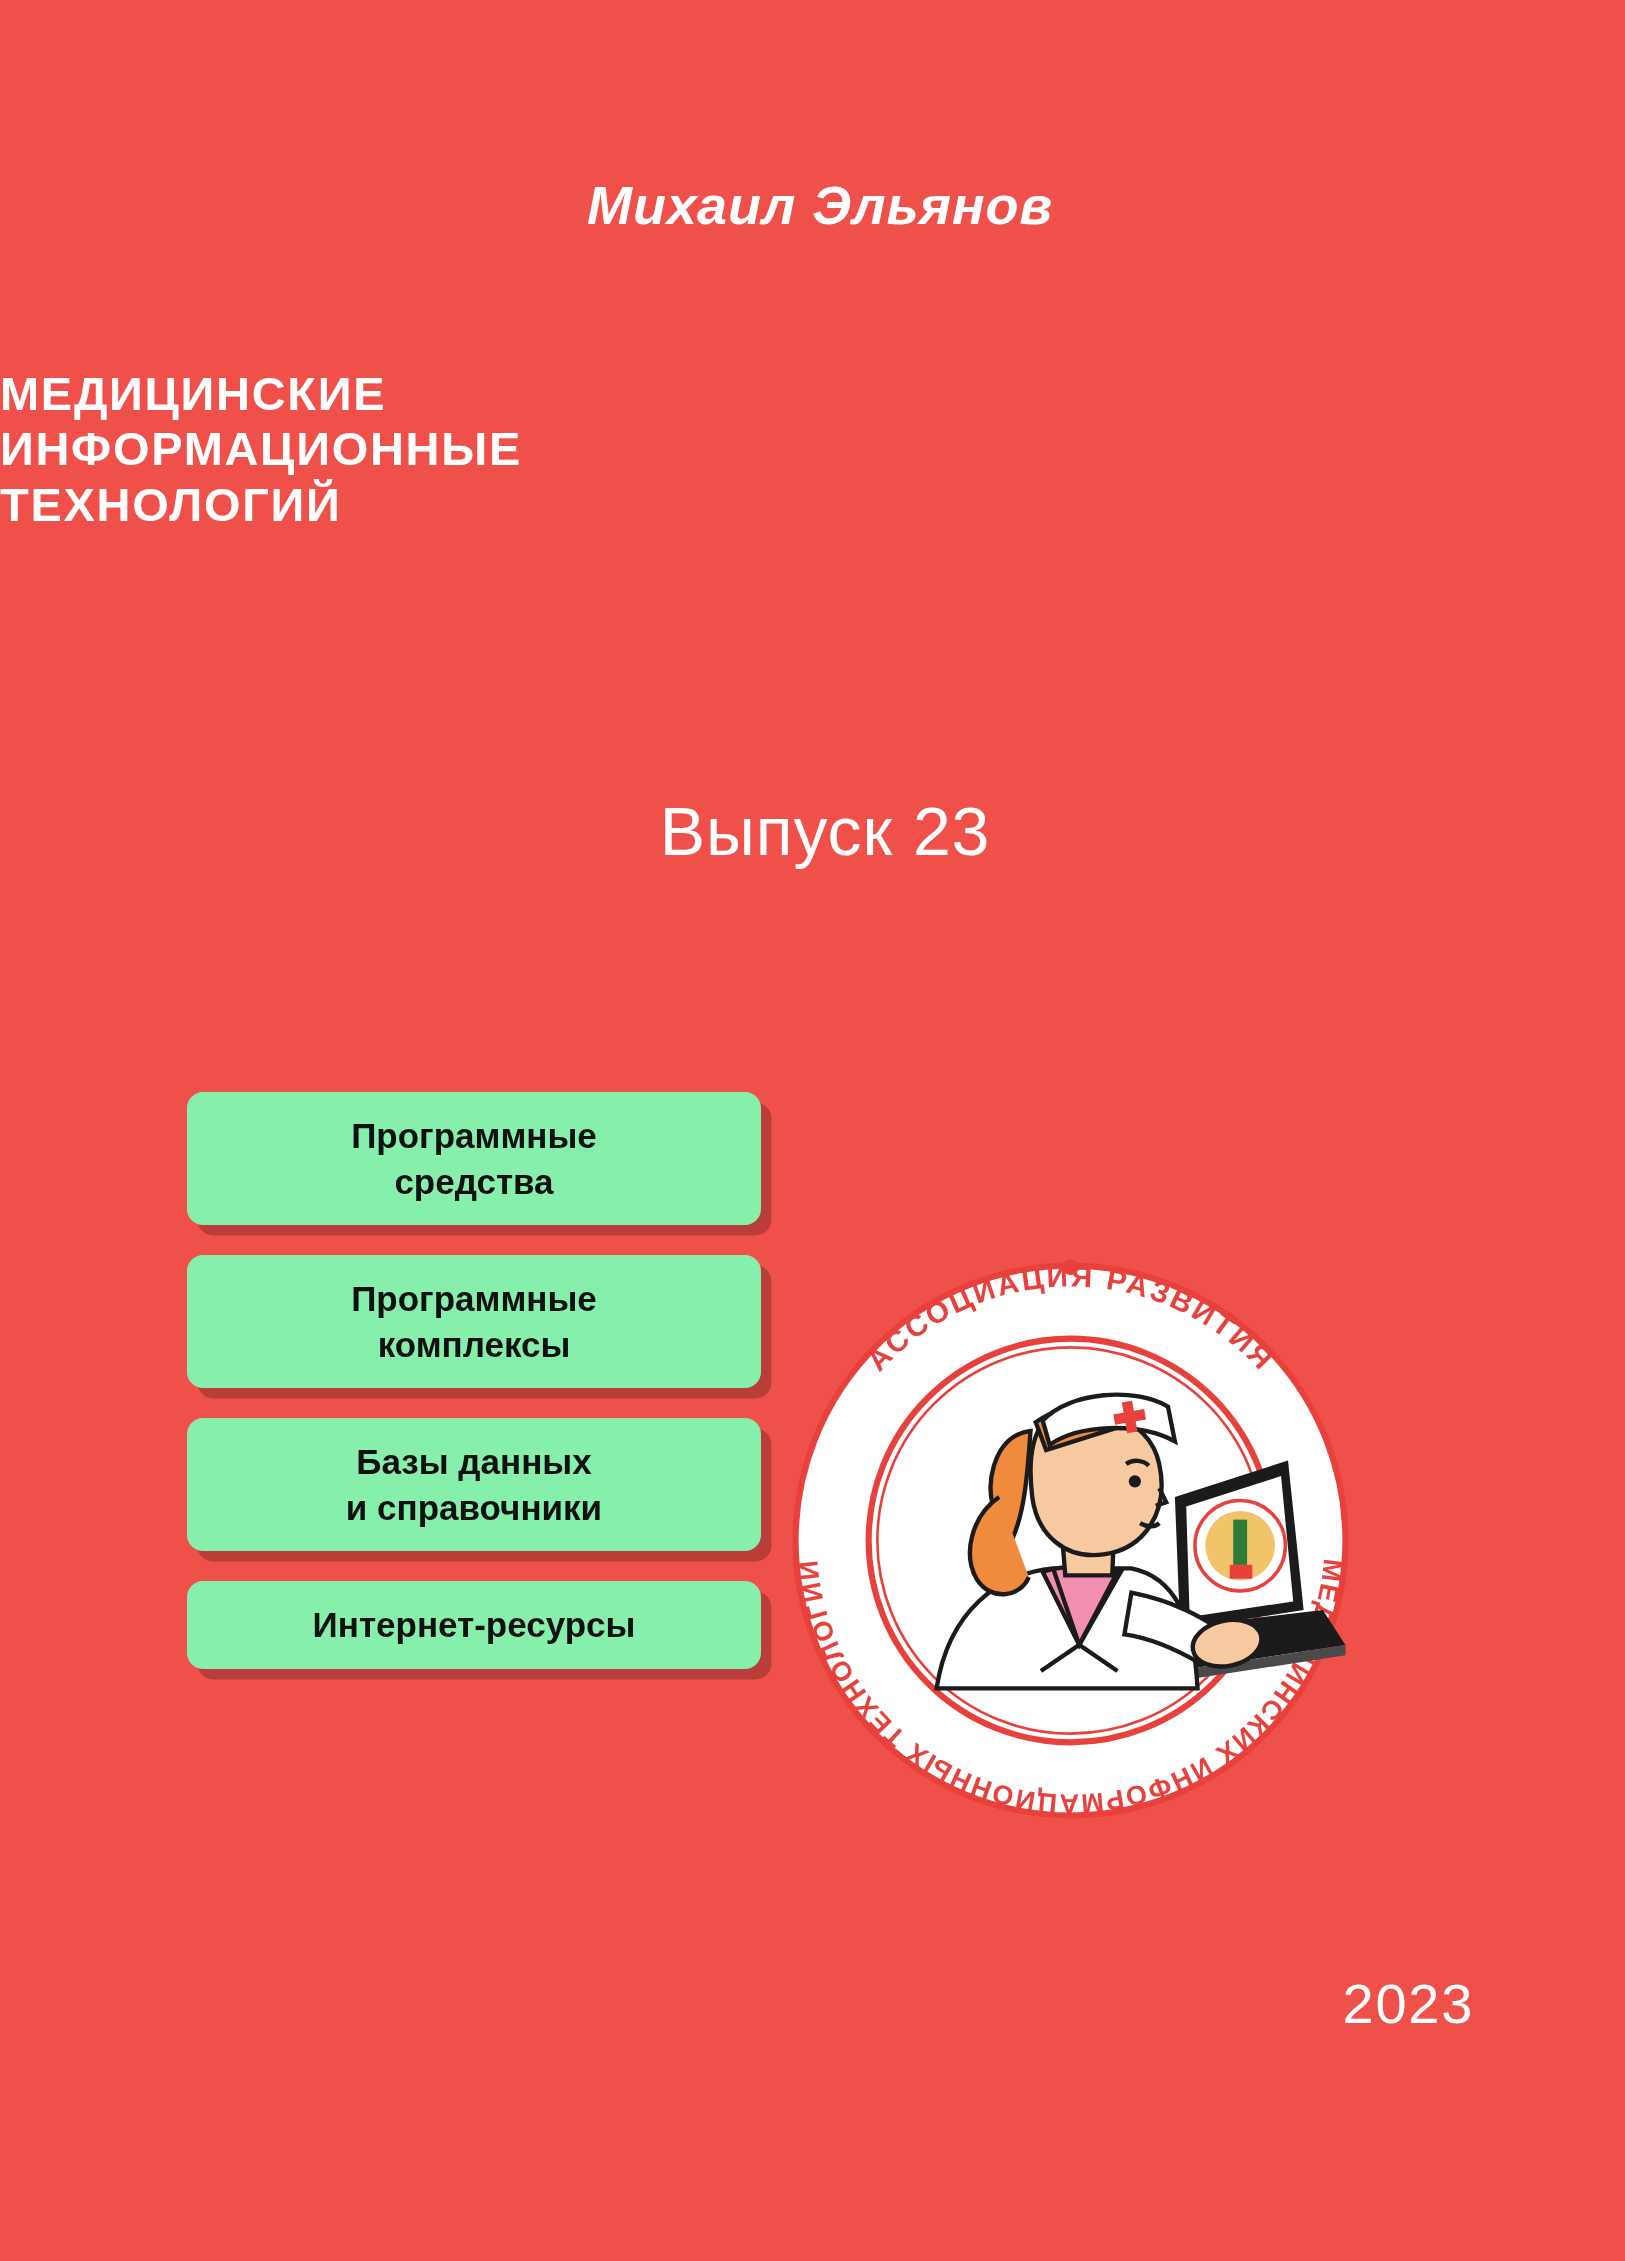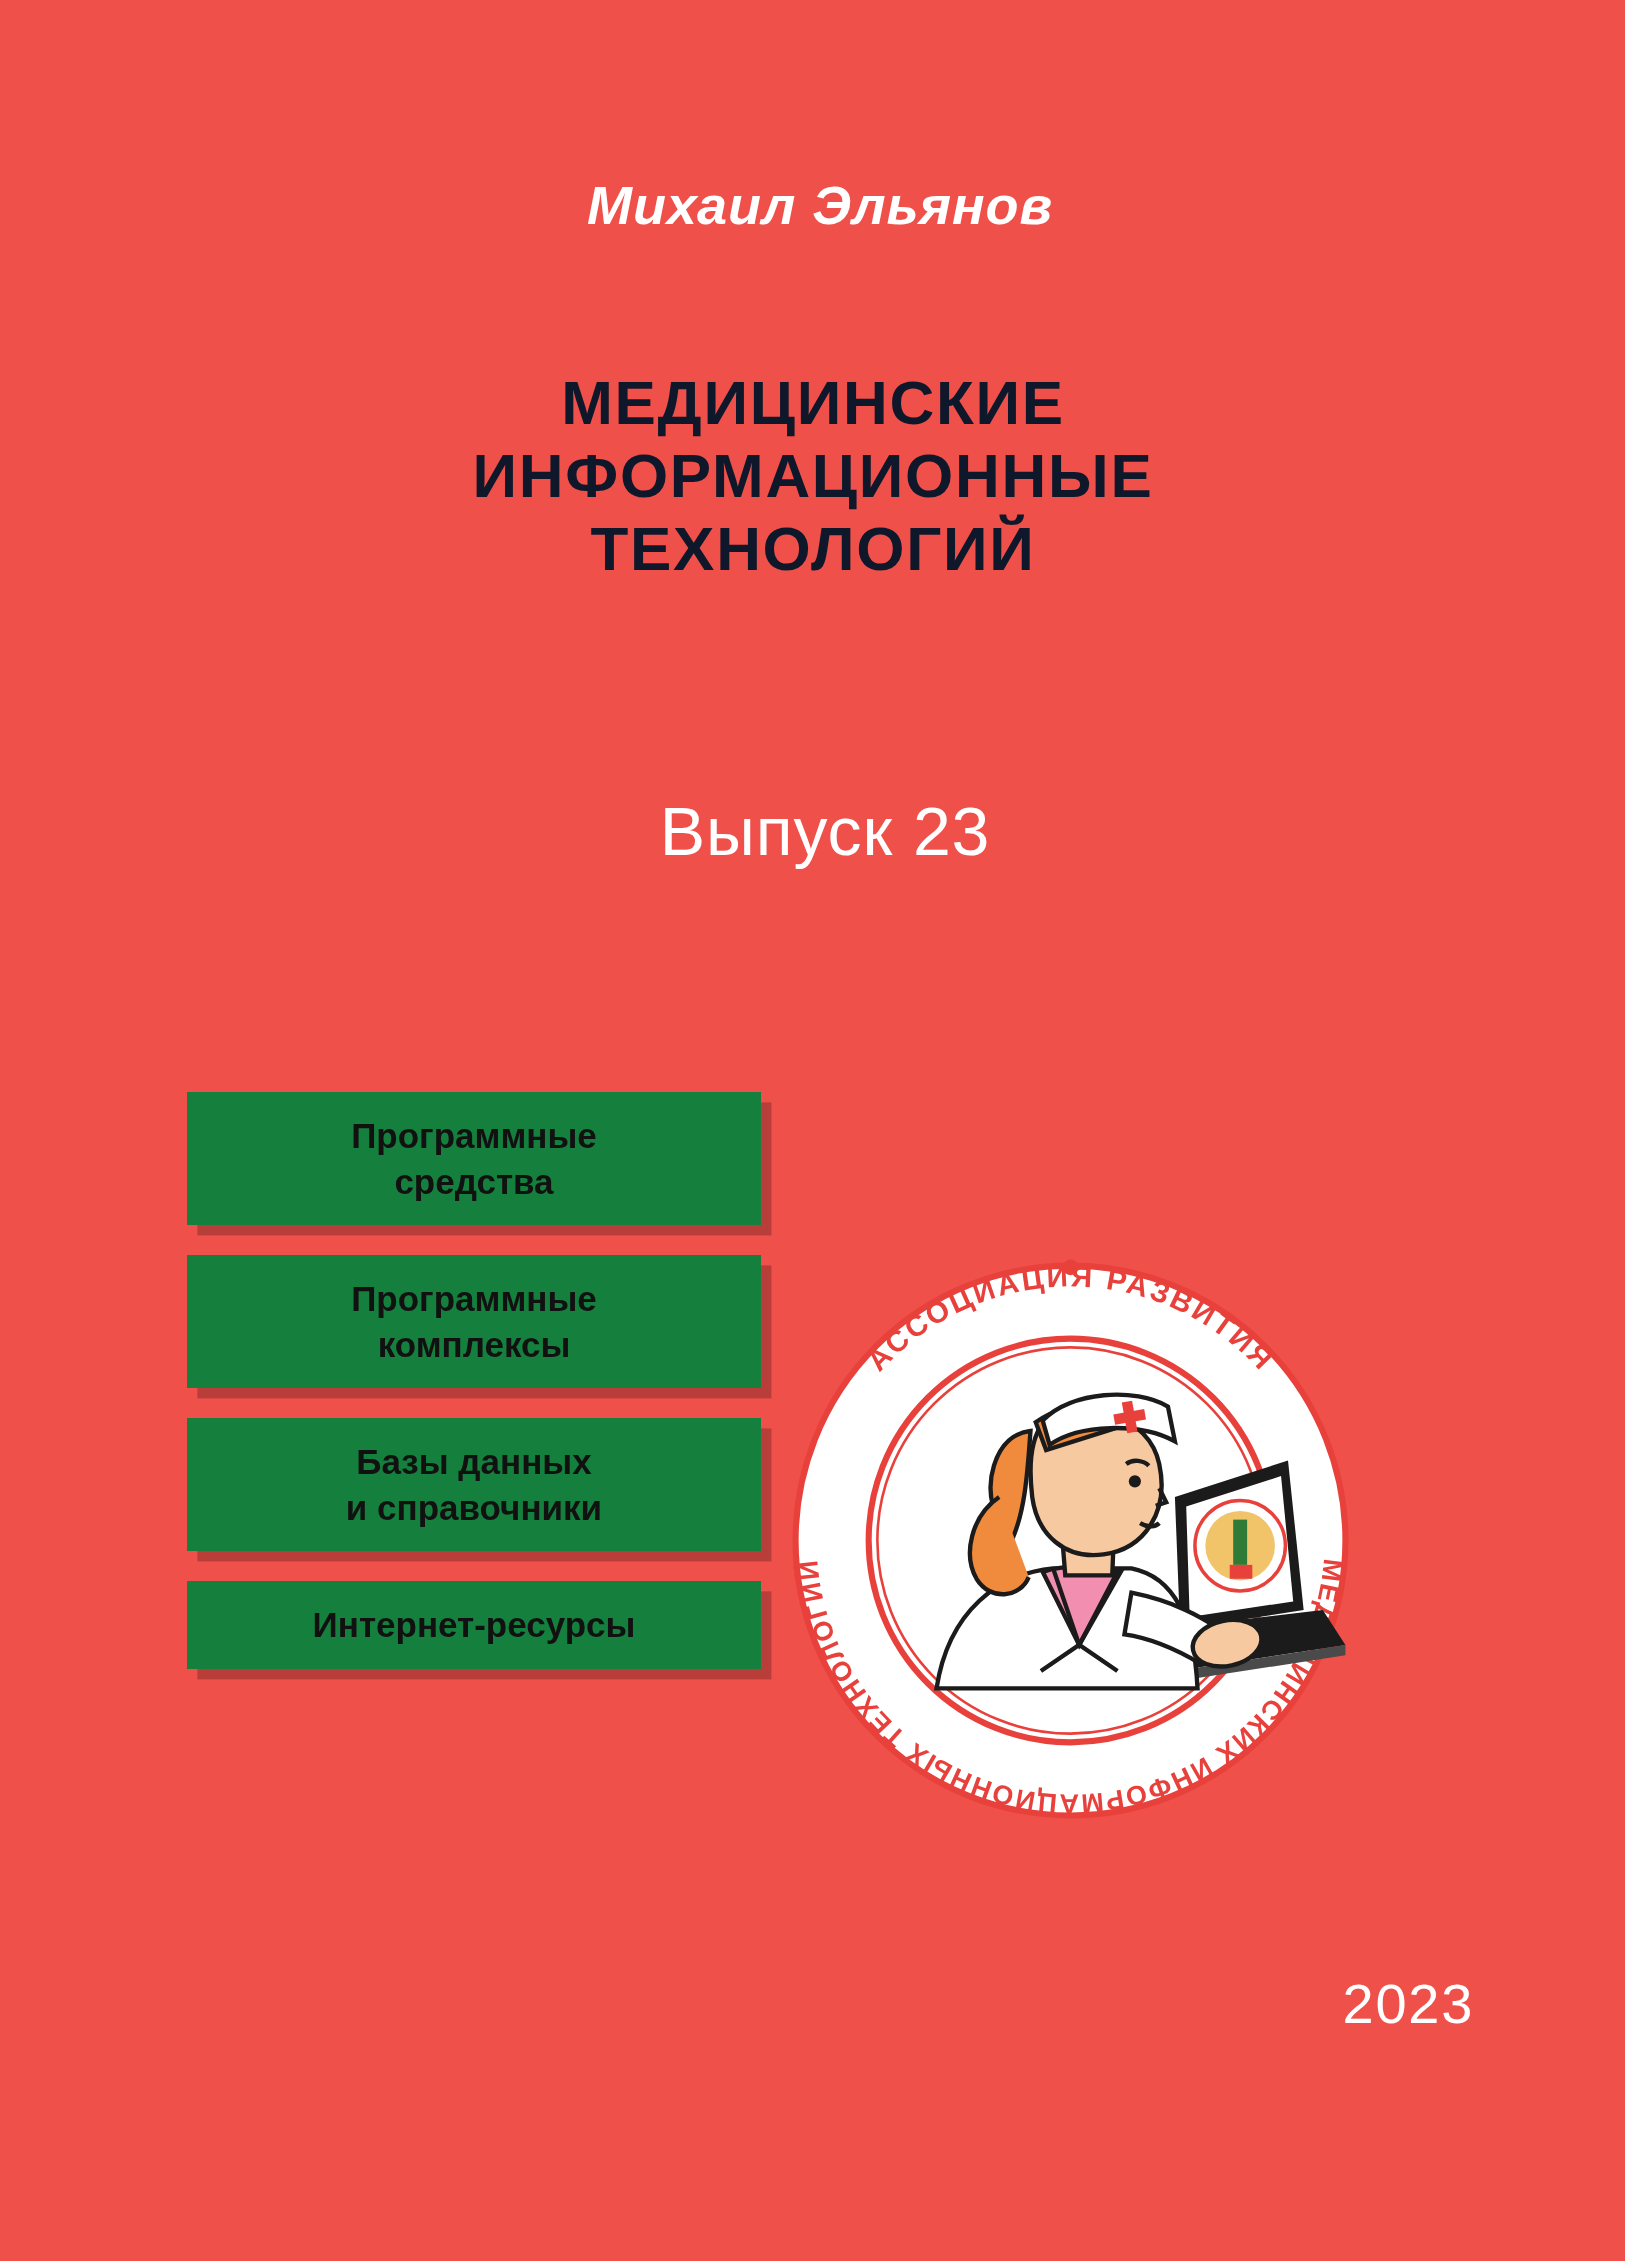--- a/index.html
+++ b/index.html
@@ -35,24 +35,23 @@
     letter-spacing: 0.9px;
     padding-left: 7px;
   }
 
   
   .title {
     position: absolute;
     top: 366px;
     left: 0;
     width: 100%;
-    text-align: center;
-    color: #0f172a;
+    color: #ffffff;
     font-weight: bold;
-    font-size: 62px;
+    font-size: 47px;
     line-height: 1.18;
     letter-spacing: 1.7px;
   }
   .title .line {
     display: block;
     white-space: nowrap;
   }
 
   
   .issue {
@@ -72,33 +71,34 @@
     position: absolute;
     top: 1092px;
     left: 187px;
     width: 601px;
     display: flex;
     flex-direction: column;
     gap: 30px;
   }
   .topic {
     position: relative;
-    background: #15803d;
+    background: #86efac;
     color: #111111;
     font-weight: bold;
     font-size: 35px;
     line-height: 1.3;
     text-align: center;
     padding: 21px 15.7px;
     box-sizing: border-box;
     width: 574px;
     box-shadow: 10.4px 10.4px 0 rgba(60, 20, 18, 0.30);
     display: flex;
     align-items: center;
     justify-content: center;
+    border-radius: 16px;
   }
   .topic span { display: block; }
 
   
   .emblem {
     position: absolute;
     left: 766px;
     top: 1236px;
     width: 609px;
     height: 609px;

